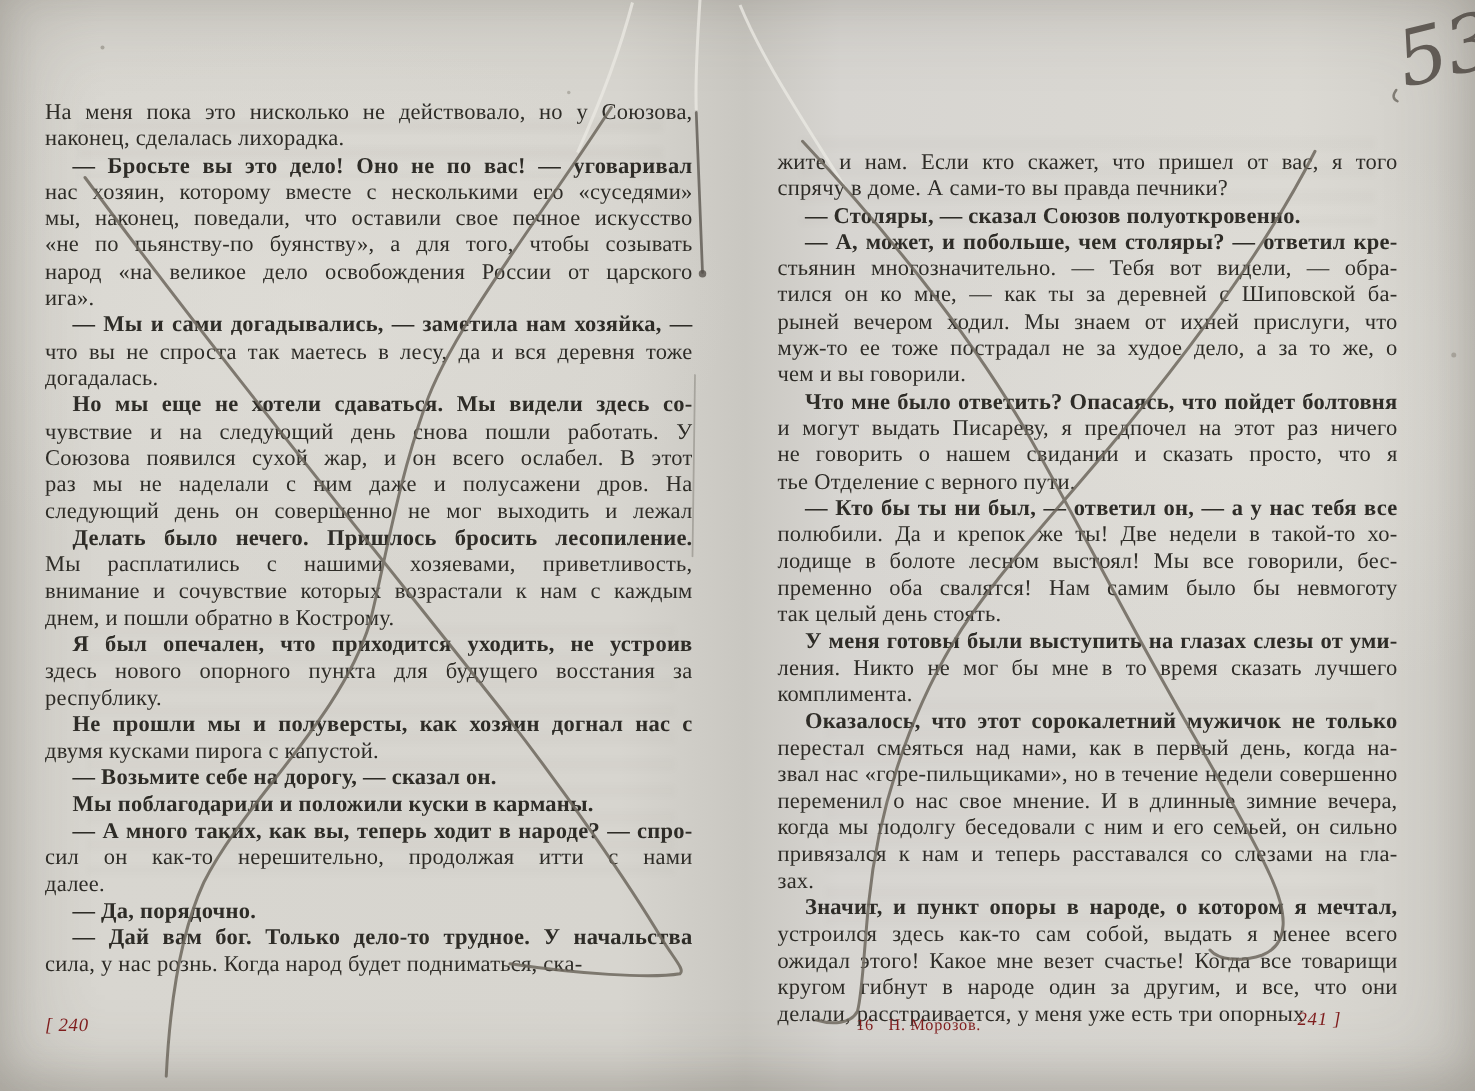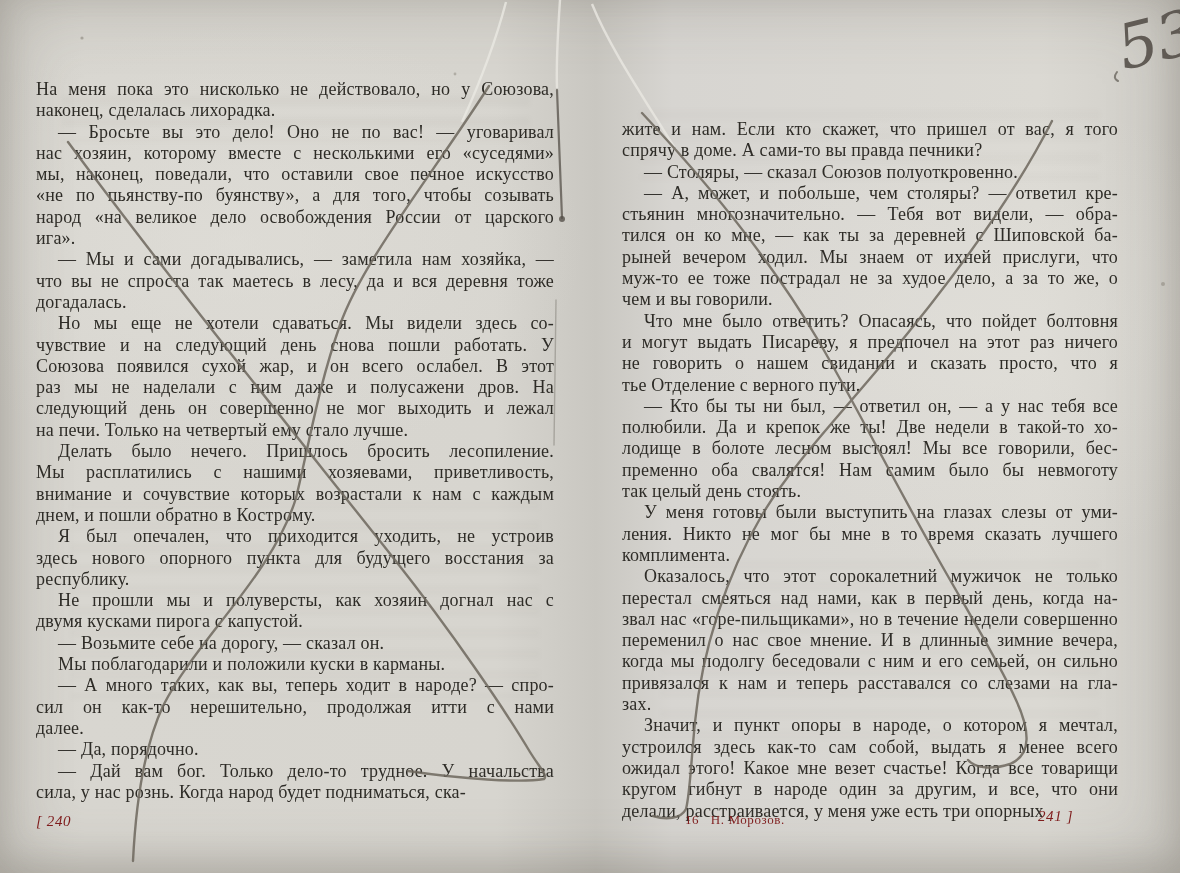--- a/index.html
+++ b/index.html
@@ -23,21 +23,21 @@
   .col{position:absolute;top:79px;}
   .col-left{left:36px;width:518px;}
   .col-right{left:622px;width:496px;margin-top:40px;}
   .ln{
     font-size:18px;line-height:21.3px;color:#2e2c27;
     letter-spacing:.2px;
     text-align:justify;text-align-last:justify;
     white-space:normal;
   }
   .ln.end{text-align-last:left;}
-  .ln.indent{text-indent:22px;}
+  .ln.indent{text-indent:22px;font-weight:bold;}
   .footer{
     position:absolute;color:#7f1d1d;white-space:pre;
     font-size:15px;letter-spacing:.6px;
   }
   .footer-240{left:36px;top:813px;font-style:italic;}
   .footer-sig{left:685px;top:812px;font-size:13px;font-style:normal;}
   .footer-241{left:1038px;top:808px;font-style:italic;}
   .ghost{
     position:absolute;
     background:repeating-linear-gradient(180deg, rgba(116,110,99,.12) 0 10px, rgba(116,110,99,0) 10px 21.3px);
@@ -65,21 +65,20 @@
     <div class="ln">народ «на великое дело освобождения России от царского</div>
     <div class="ln end">ига».</div>
     <div class="ln indent">— Мы и сами догадывались, — заметила нам хозяйка, —</div>
     <div class="ln">что вы не спроста так маетесь в лесу, да и вся деревня тоже</div>
     <div class="ln end">догадалась.</div>
     <div class="ln indent">Но мы еще не хотели сдаваться.  Мы видели здесь со-</div>
     <div class="ln">чувствие и на следующий день снова пошли работать.  У</div>
     <div class="ln">Союзова появился сухой жар, и он всего ослабел.  В этот</div>
     <div class="ln">раз мы не наделали с ним даже и полусажени дров.  На</div>
     <div class="ln">следующий день он совершенно не мог выходить и лежал</div>
-    <div class="ln end">на печи.  Только на четвертый ему стало лучше.</div>
     <div class="ln indent">Делать было нечего.  Пришлось бросить лесопиление.</div>
     <div class="ln">Мы расплатились с нашими хозяевами, приветливость,</div>
     <div class="ln">внимание и сочувствие которых возрастали к нам с каждым</div>
     <div class="ln end">днем, и пошли обратно в Кострому.</div>
     <div class="ln indent">Я был опечален, что приходится уходить, не устроив</div>
     <div class="ln">здесь нового опорного пункта для будущего восстания за</div>
     <div class="ln end">республику.</div>
     <div class="ln indent">Не прошли мы и полуверсты, как хозяин догнал нас с</div>
     <div class="ln end">двумя кусками пирога с капустой.</div>
     <div class="ln end indent">— Возьмите себе на дорогу, — сказал он.</div>

